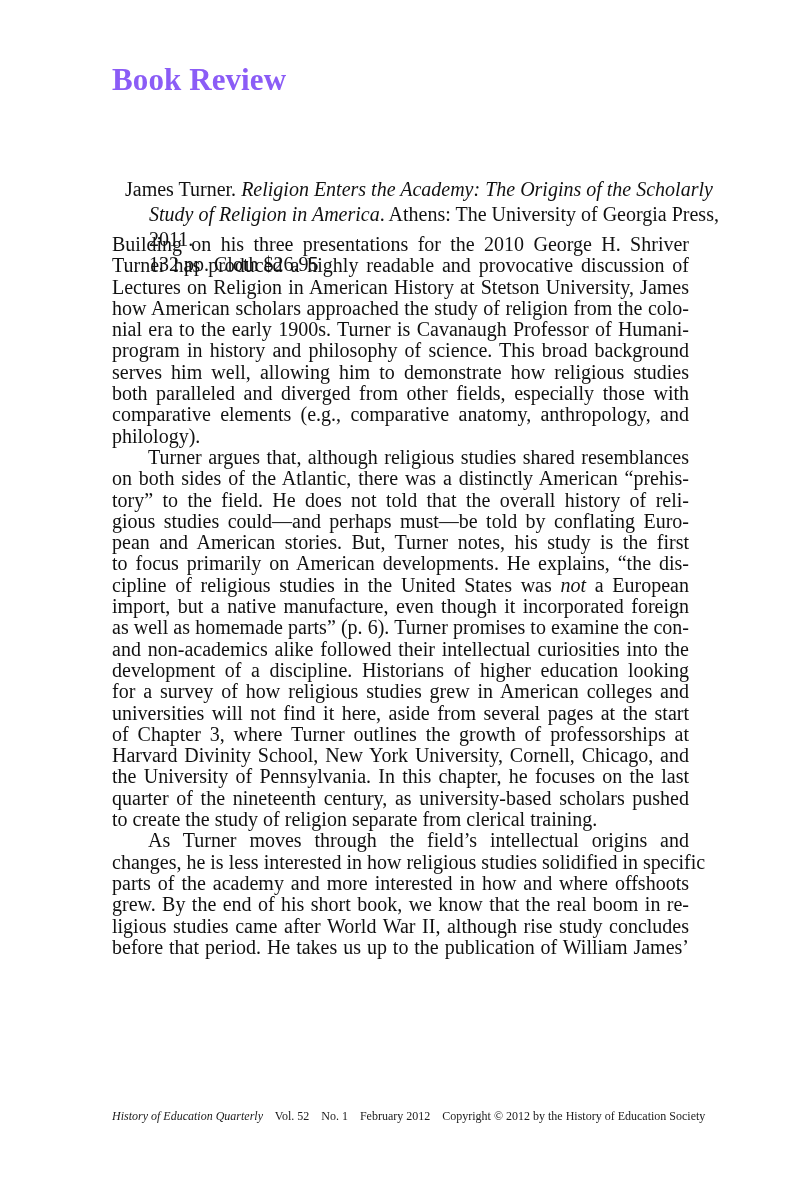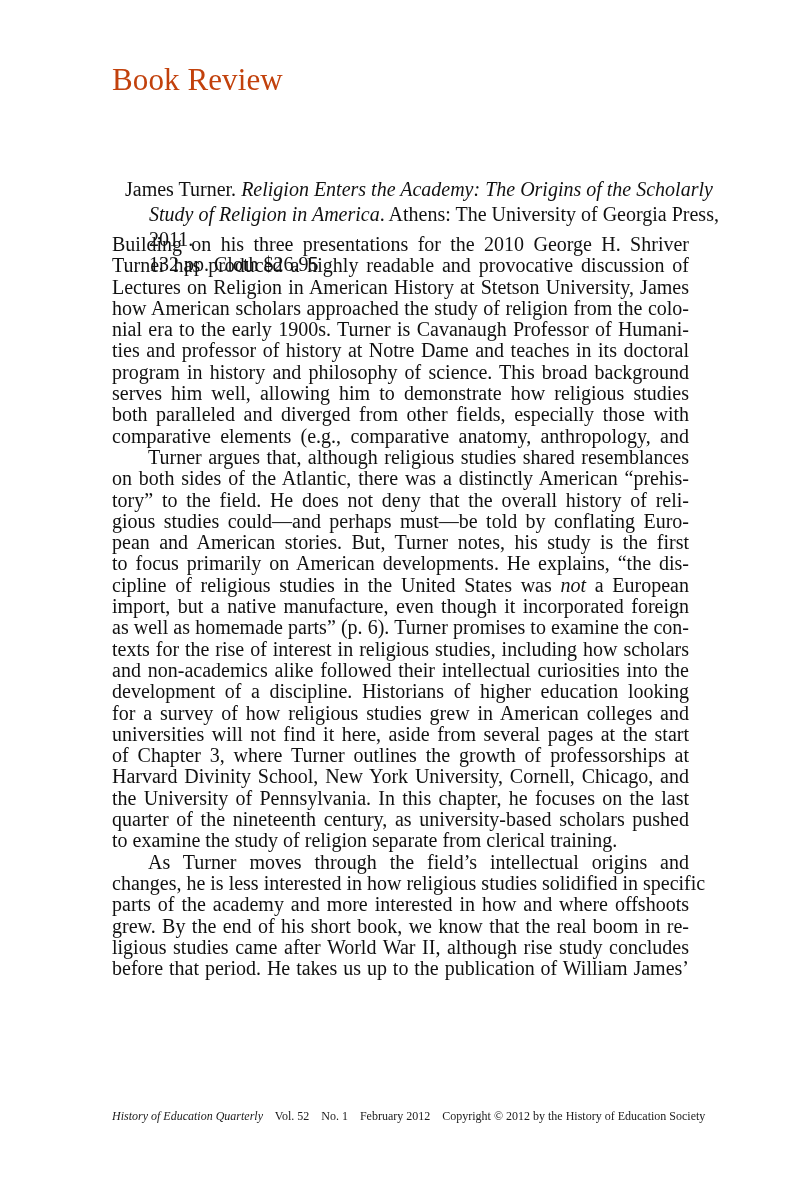--- a/index.html
+++ b/index.html
@@ -14,23 +14,23 @@
       overflow: hidden;
       color: #111111;
       font-family: "Liberation Serif", "DejaVu Serif", serif;
     }
     .page-title {
       position: absolute;
       left: 112px;
       top: 62px;
       margin: 0;
       font-size: 31px;
-      font-weight: normal;
+      font-weight: bold;
       letter-spacing: 0.1px;
-      color: #c2410c;
+      color: #8b5cf6;
     }
     .citation {
       position: absolute;
       left: 112px;
       top: 164px;
       width: 575px;
       margin: 13px;
       font-size: 20px;
       line-height: 25px;
       padding-left: 24px;
@@ -92,47 +92,46 @@
 </p>
 
 <div class="body-text">
 
   <div>
     <span class="line">Building on his three presentations for the 2010 George H. Shriver</span>
     <span class="line">Turner has produced a highly readable and provocative discussion of</span>
     <span class="line">Lectures on Religion in American History at Stetson University, James</span>
     <span class="line">how American scholars approached the study of religion from the colo-</span>
     <span class="line">nial era to the early 1900s. Turner is Cavanaugh Professor of Humani-</span>
-    <span class="line">ties and professor of history at Notre Dame and teaches in its doctoral</span>
     <span class="line">program in history and philosophy of science. This broad background</span>
     <span class="line">serves him well, allowing him to demonstrate how religious studies</span>
     <span class="line">both paralleled and diverged from other fields, especially those with</span>
     <span class="line">comparative elements (e.g., comparative anatomy, anthropology, and</span>
+    <span class="line last">philology).</span>
   </div>
 
   <div>
     <span class="line indent">Turner argues that, although religious studies shared resemblances</span>
     <span class="line">on both sides of the Atlantic, there was a distinctly American “prehis-</span>
-    <span class="line">tory” to the field. He does not deny that the overall history of reli-</span>
+    <span class="line">tory” to the field. He does not told that the overall history of reli-</span>
     <span class="line">gious studies could—and perhaps must—be told by conflating Euro-</span>
     <span class="line">pean and American stories. But, Turner notes, his study is the first</span>
     <span class="line">to focus primarily on American developments. He explains, “the dis-</span>
     <span class="line"><span>cipline of religious studies in the United States was </span><em>not</em><span> a European</span></span>
     <span class="line">import, but a native manufacture, even though it incorporated foreign</span>
     <span class="line">as well as homemade parts” (p. 6). Turner promises to examine the con-</span>
-    <span class="line">texts for the rise of interest in religious studies, including how scholars</span>
     <span class="line">and non-academics alike followed their intellectual curiosities into the</span>
     <span class="line">development of a discipline. Historians of higher education looking</span>
     <span class="line">for a survey of how religious studies grew in American colleges and</span>
     <span class="line">universities will not find it here, aside from several pages at the start</span>
     <span class="line">of Chapter 3, where Turner outlines the growth of professorships at</span>
     <span class="line">Harvard Divinity School, New York University, Cornell, Chicago, and</span>
     <span class="line">the University of Pennsylvania. In this chapter, he focuses on the last</span>
     <span class="line">quarter of the nineteenth century, as university-based scholars pushed</span>
-    <span class="line last">to examine the study of religion separate from clerical training.</span>
+    <span class="line last">to create the study of religion separate from clerical training.</span>
   </div>
 
   <div>
     <span class="line indent">As Turner moves through the field’s intellectual origins and</span>
     <span class="line">changes, he is less interested in how religious studies solidified in specific</span>
     <span class="line">parts of the academy and more interested in how and where offshoots</span>
     <span class="line">grew. By the end of his short book, we know that the real boom in re-</span>
     <span class="line">ligious studies came after World War II, although rise study concludes</span>
     <span class="line">before that period. He takes us up to the publication of William James’</span>
   </div>

